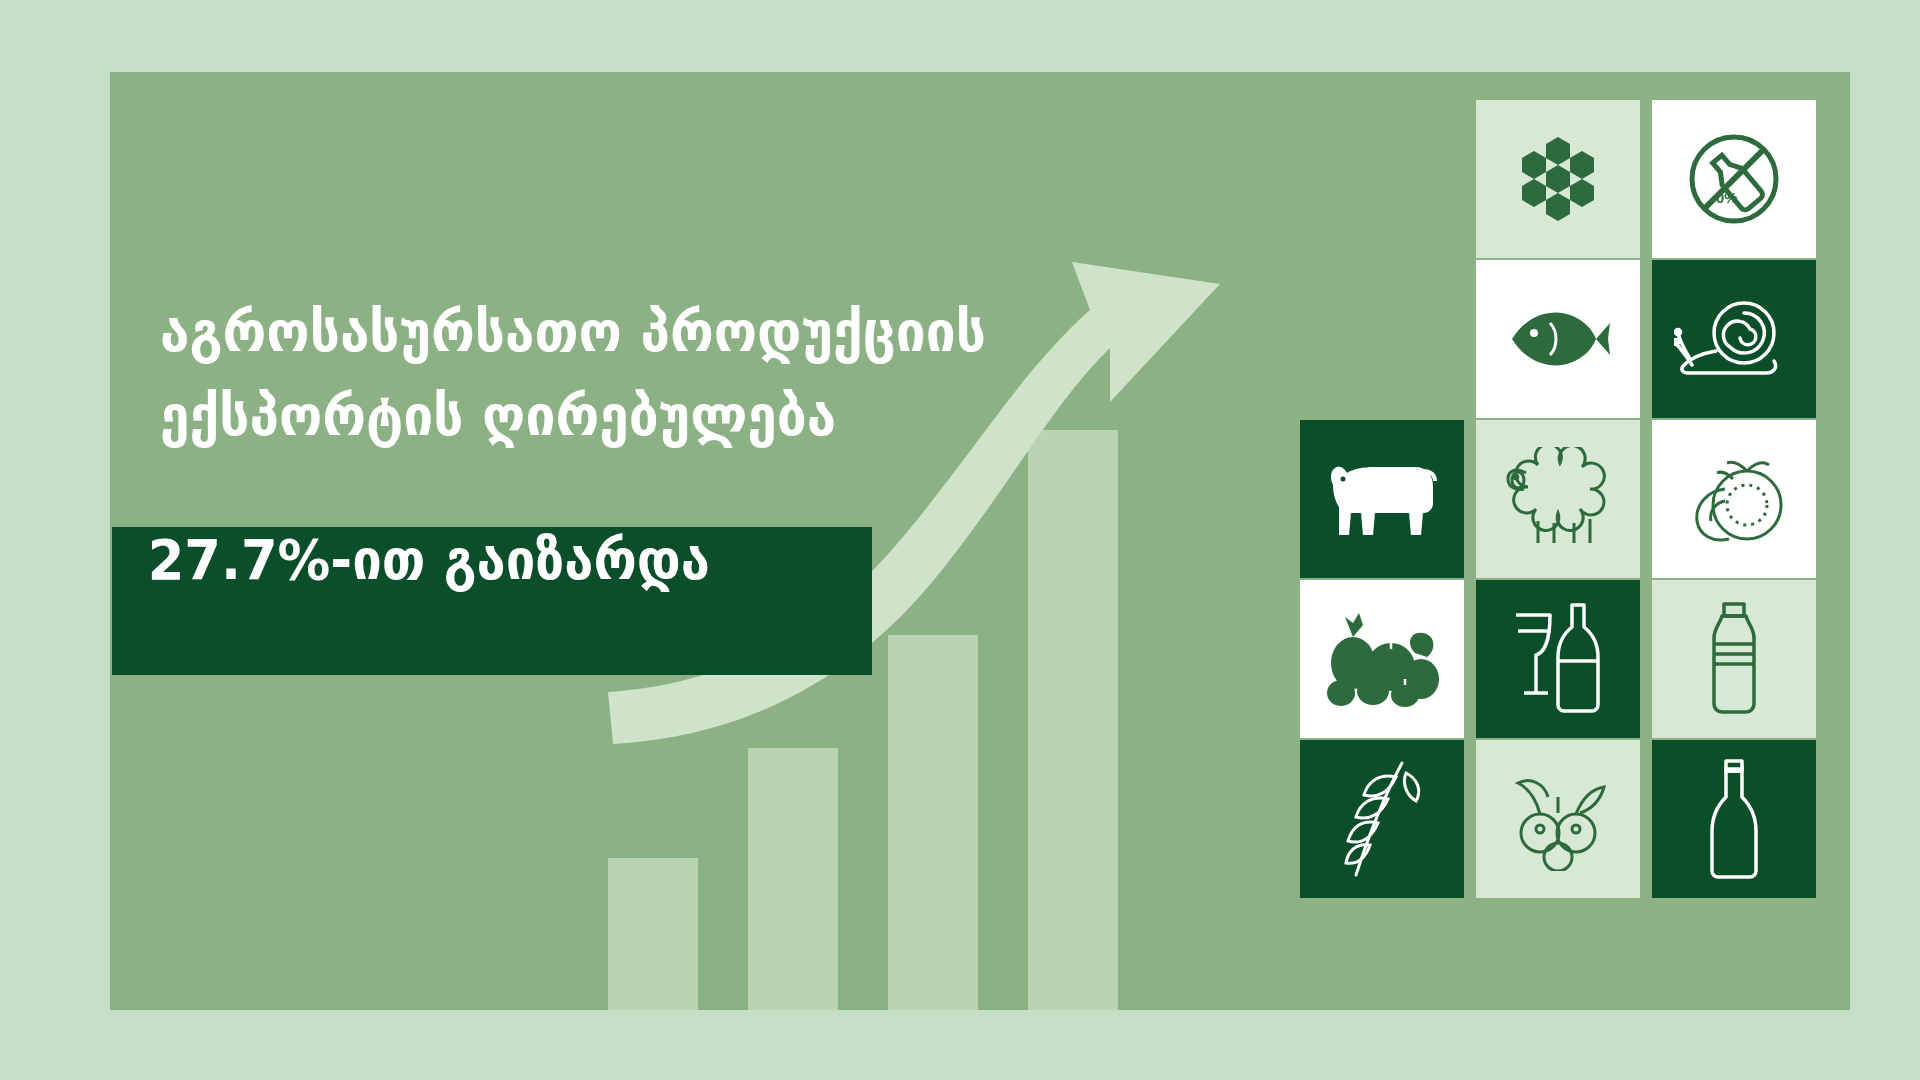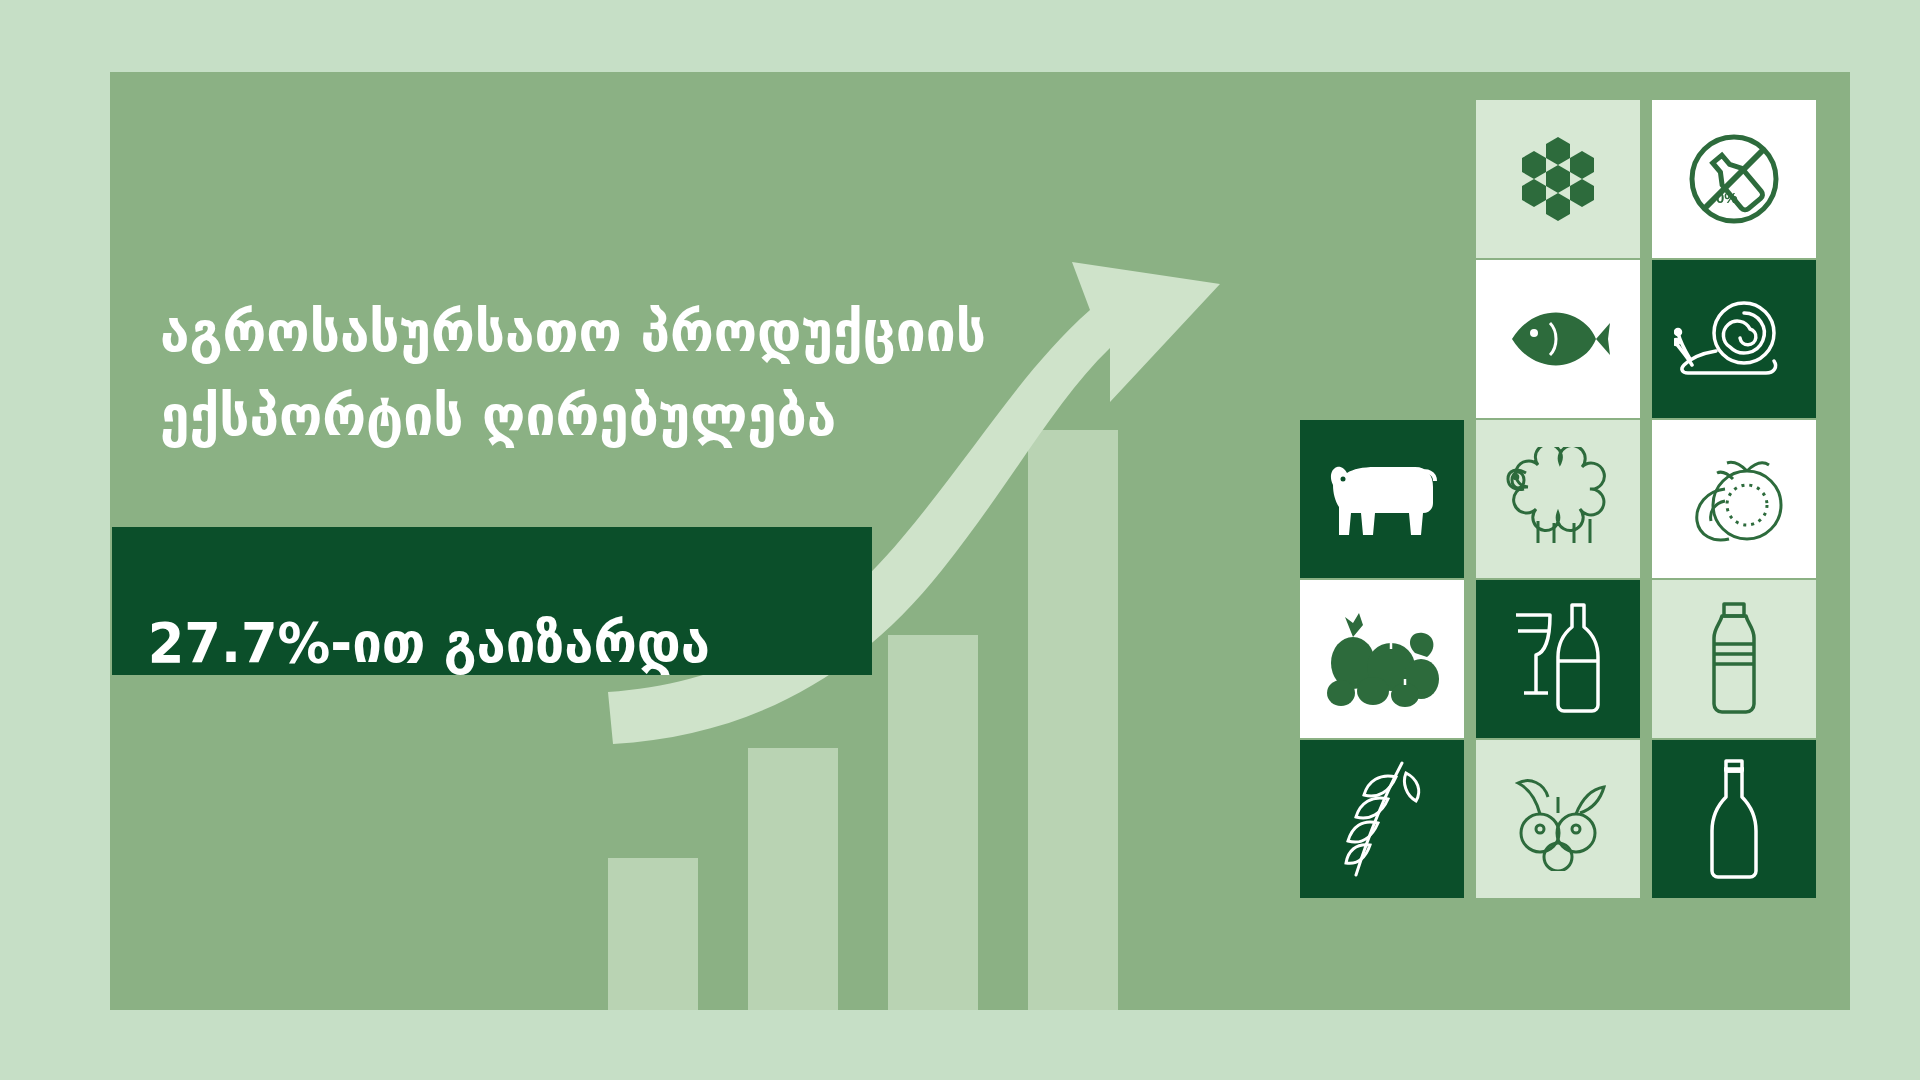--- a/index.html
+++ b/index.html
@@ -55,21 +55,21 @@
     line-height:84px;
     white-space:nowrap;
     transform:scaleX(0.95);
     transform-origin:left center;
   }
 
   .stat-bar{
     position:absolute;left:112px;top:527px;
     width:760px;height:148px;
     background:#0b4f2a;
-    display:flex;align-items:flex-end;
+    display:flex;align-items:flex-start;
   }
   .stat-text{
     color:#ffffff;
     font-size:56px;
     font-weight:700;
     padding-left:38px;
     white-space:nowrap;
     transform:scaleX(0.94);
     transform-origin:left center;
   }

